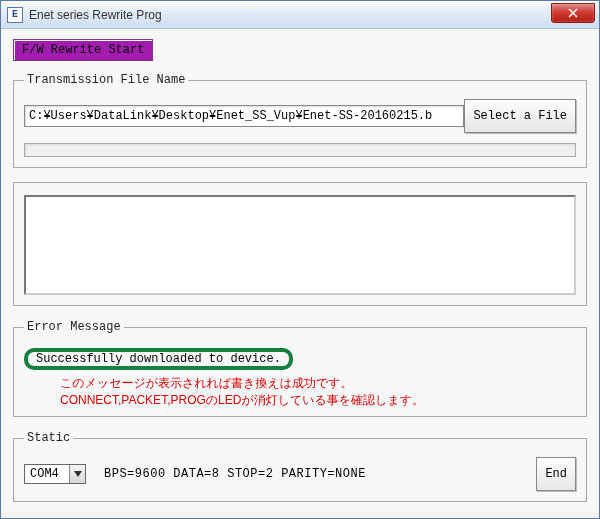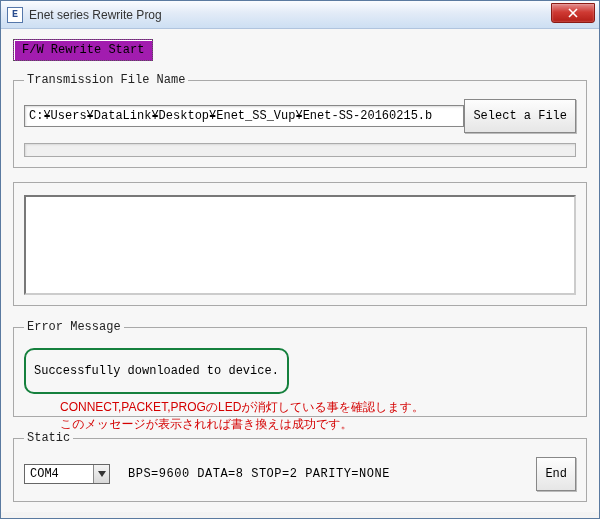--- a/index.html
+++ b/index.html
@@ -119,42 +119,42 @@
     background: #fff;
     overflow-y: auto;
   }
   .error-area {
     height: 60px;
     position: relative;
     padding-top: 2px;
   }
   .error-msg-box {
     display: inline-block;
-    border: 2px solid #15803d;
+    border: 4px solid #15803d;
     border-radius: 10px;
-    padding: 14px 8px;
+    padding: 0 8px;
     font-family: "MS Gothic","Courier New",monospace;
     font-size: 12px;
     color: #000;
     margin-bottom: 5px;
   }
   .annotation {
     color: #d40000;
     font-family: "MS Gothic",sans-serif;
     font-size: 12px;
     line-height: 1.4;
     margin-left: 36px;
   }
   .static-row {
     display: flex;
     align-items: center;
     gap: 18px;
   }
   .combo {
-    width: 86px;
+    width: 62px;
     height: 20px;
     border: 1px solid #666;
     background: #fff;
     display: flex;
     align-items: center;
     justify-content: space-between;
     padding: 0 0 0 5px;
     font-family: "MS Gothic","Courier New",monospace;
     font-size: 12px;
   }
@@ -205,22 +205,22 @@
 
     <fieldset>
       <div class="status-area"></div>
     </fieldset>
 
     <fieldset>
       <legend>Error Message</legend>
       <div class="error-area">
         <div class="error-msg-box">Successfully downloaded to device.</div>
         <div class="annotation">
+          <div>このメッセージが表示されれば書き換えは成功です。</div>
           <div>CONNECT,PACKET,PROGのLEDが消灯している事を確認します。</div>
-          <div>このメッセージが表示されれば書き換えは成功です。</div>
         </div>
       </div>
     </fieldset>
 
     <fieldset class="static">
       <legend>Static</legend>
       <div class="static-row">
         <div class="combo">
           <span>COM4</span>
           <span class="arrow">

